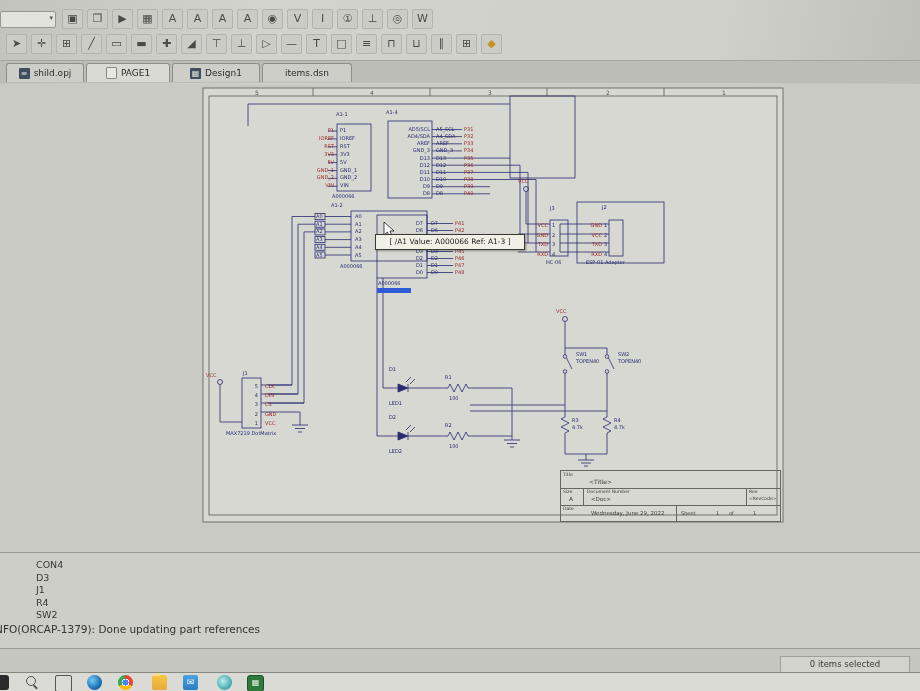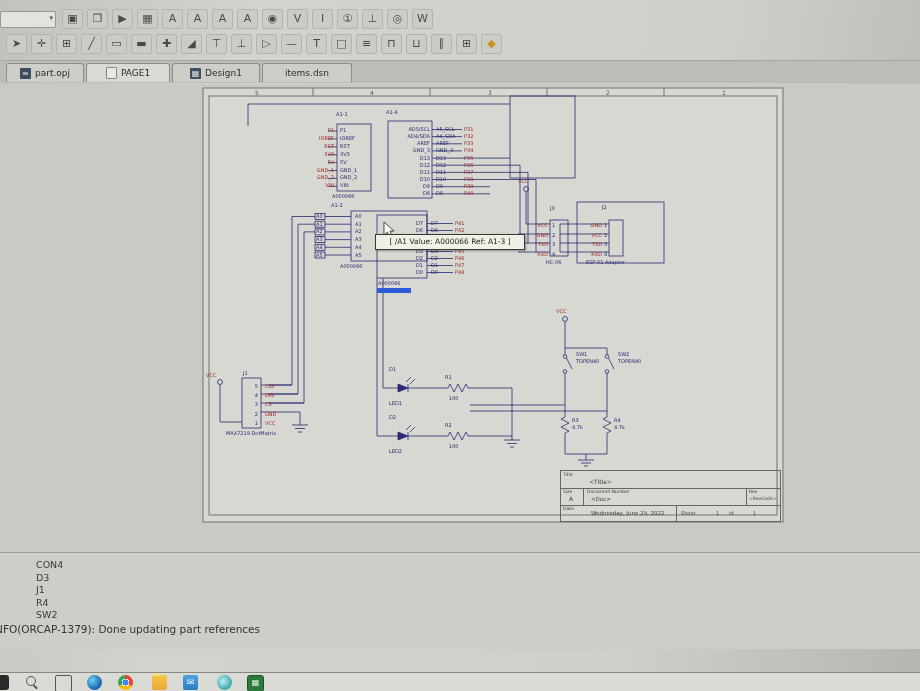--- a/index.html
+++ b/index.html
@@ -128,21 +128,21 @@
         <span class="tbicon">⊔</span>
         <span class="tbicon">∥</span>
         <span class="tbicon">⊞</span>
         <span class="tbicon">◆</span>
       </div>
   </div>
 
   <div class="tabbar">
     <div class="tab" style="left:6px;width:76px;">
       <span class="tabicon">≡</span>
-      <span>part.opj</span>
+      <span>shild.opj</span>
     </div>
     <div class="tab active" style="left:86px;width:82px;">
       <span class="tabicon page"></span>
       <span>PAGE1</span>
     </div>
     <div class="tab" style="left:172px;width:86px;">
       <span class="tabicon">▦</span>
       <span>Design1</span>
     </div>
     <div class="tab" style="left:262px;width:88px;">
@@ -493,20 +493,23 @@
 
     <div>CON4</div>
         <div>D3</div>
         <div>J1</div>
         <div>R4</div>
         <div>SW2</div>
       </div>
     <div class="sess-status">INFO(ORCAP-1379): Done updating part references</div>
   </div>
 
+  <div class="statusstrip">
+    <div class="sel-box">0 items selected</div>
+  </div>
 
   <div class="taskbar">
     <span class="tk tk-start"></span>
     <span class="tk tk-search">
         <i></i>
         <b></b>
       </span>
     <span class="tk tk-task"></span>
     <span class="tk tk-edge"></span>
     <span class="tk tk-chrome"></span>

